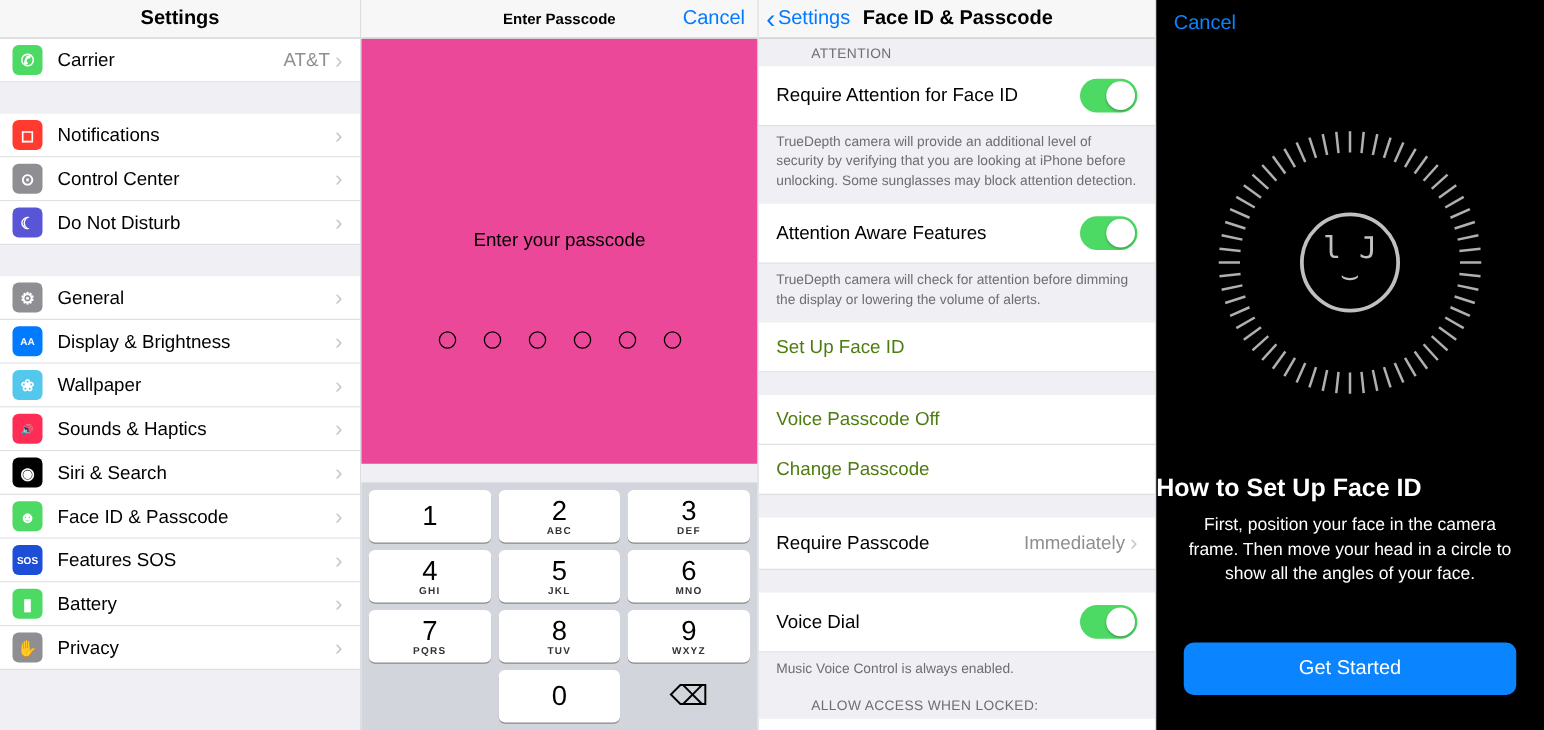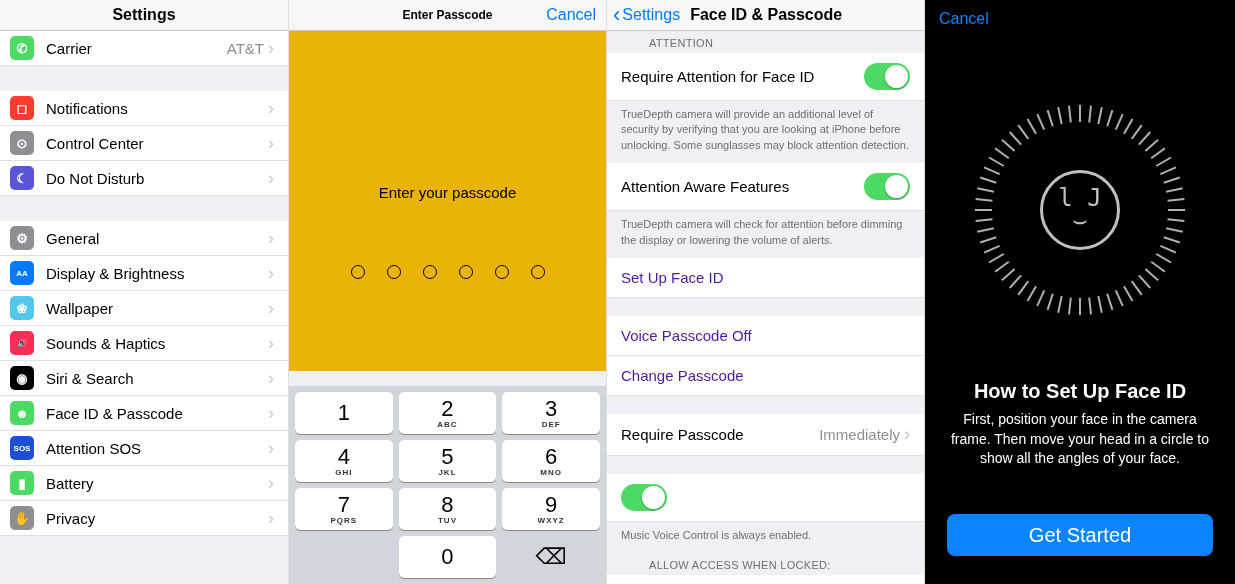--- a/index.html
+++ b/index.html
@@ -71,21 +71,21 @@
   position: relative;
 }
 .p2-title { font-weight: 600; font-size: 12px; }
 .p2-cancel {
   position: absolute;
   right: 10px;
   color: #007aff;
   font-size: 16px;
 }
 .p2-body {
-  background: #eab308;
+  background: #ec4899;
   height: 340px;
   display: flex;
   flex-direction: column;
   align-items: center;
   justify-content: center;
   gap: 38px;
 }
 .p2-prompt { font-size: 15px; margin-top: 60px; }
 .p2-dots { display: flex; gap: 22px; margin-top: 26px; }
 .p2-dot {
@@ -157,21 +157,21 @@
   border-bottom: 1px solid #e0e0e4;
   font-size: 15px;
 }
 .p3-row-label { flex: 1; }
 .p3-footer {
   font-size: 11px;
   color: #6d6d72;
   padding: 6px 14px 10px;
   line-height: 1.4;
 }
-.p3-link { color: #4c1d95; }
+.p3-link { color: #4d7c0f; }
 .toggle {
   width: 46px; height: 27px;
   background: #4cd964;
   border-radius: 14px;
   position: relative;
 }
 .toggle::after {
   content: "";
   position: absolute;
   right: 2px; top: 2px;
@@ -216,21 +216,20 @@
   font-family: monospace;
   font-size: 24px;
   color: #c0c0c0;
   line-height: .9;
   text-align: center;
 }
 .p4-heading {
   position: absolute;
   top: 380px;
   left: 0; right: 0;
-  text-align: center;
   color: #fff;
   font-size: 20px;
   font-weight: 600;
 }
 .p4-desc {
   position: absolute;
   top: 410px;
   left: 18px; right: 18px;
   text-align: center;
   color: #fff;
@@ -241,21 +240,21 @@
   position: absolute;
   bottom: 28px;
   left: 22px; right: 22px;
   height: 42px;
   background: #0a84ff;
   color: #fff;
   border-radius: 8px;
   display: flex;
   align-items: center;
   justify-content: center;
-  font-size: 20px;
+  font-size: 16px;
   font-weight: 500;
 }
 </style>
 </head>
 <body>
 
 <div class="panel panel1">
   <div class="p1-header">Settings</div>
   <div id="group1">
       <div class="p1-row">
@@ -310,21 +309,21 @@
         <div class="p1-label">Siri &amp; Search</div>
         <div class="p1-chevron">›</div>
       </div>
       <div class="p1-row">
         <div class="p1-icon" style="background: rgb(76, 217, 100); font-size: 13px;">☻</div>
         <div class="p1-label">Face ID &amp; Passcode</div>
         <div class="p1-chevron">›</div>
       </div>
       <div class="p1-row">
         <div class="p1-icon" style="background: #1d4ed8; font-size: 8px;">SOS</div>
-        <div class="p1-label">Attention SOS</div>
+        <div class="p1-label">Features SOS</div>
         <div class="p1-chevron">›</div>
       </div>
       <div class="p1-row">
         <div class="p1-icon" style="background: rgb(76, 217, 100); font-size: 13px;">▮</div>
         <div class="p1-label">Battery</div>
         <div class="p1-chevron">›</div>
       </div>
       <div class="p1-row">
         <div class="p1-icon" style="background: rgb(142, 142, 147); font-size: 13px;">✋</div>
         <div class="p1-label">Privacy</div>
@@ -424,20 +423,21 @@
     <div class="p3-row-label p3-link">Change Passcode</div>
   </div>
   <div class="p3-gap"></div>
   <div class="p3-row">
     <div class="p3-row-label">Require Passcode</div>
     <div class="p3-value">Immediately</div>
     <div class="p1-chevron">›</div>
   </div>
   <div class="p3-gap"></div>
   <div class="p3-row">
+    <div class="p3-row-label">Voice Dial</div>
     <div class="toggle"></div>
   </div>
   <div class="p3-footer">Music Voice Control is always enabled.</div>
   <div class="p3-section-header">ALLOW ACCESS WHEN LOCKED:</div>
   <div class="p3-row">
     
   </div>
 </div>
 
 <div class="panel panel4">

